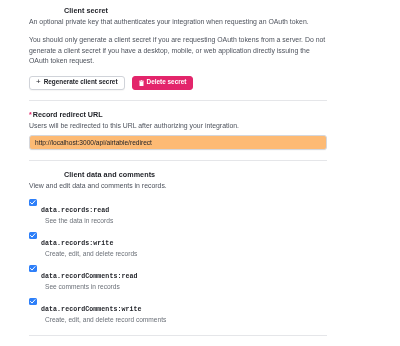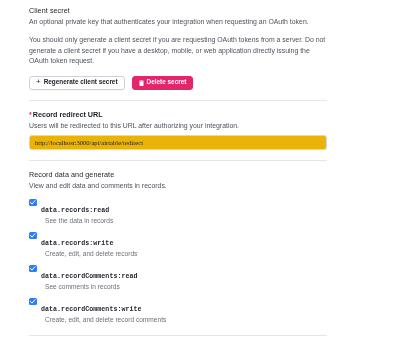--- a/index.html
+++ b/index.html
@@ -21,24 +21,25 @@
     box-sizing: border-box;
   }
   .wrap {
     margin-left: 29px;
     width: 299px;
   }
 
   
   .sec-title {
     font-size: 7.2px;
-    font-weight: normal;
+    font-weight: bold;
     line-height: 10px;
     color: #1d1f25;
     letter-spacing: 0.01em;
+    margin-left: 35px;
   }
   .sec-desc {
     font-size: 6.9px;
     line-height: 10px;
     color: #4d525c;
     margin-top: 1px;
   }
   .para {
     font-size: 6.9px;
     line-height: 10.5px;
@@ -118,22 +119,22 @@
     line-height: 10px;
     color: #4d525c;
     margin-top: 1px;
   }
   .text-input {
     width: 298px;
     height: 15px;
     box-sizing: border-box;
     border: 1px solid #d5d7dc;
     border-radius: 3px;
-    background: #eab308;
-    font-family: Liberation Serif, serif;
+    background: #fdba74;
+    font-family: Liberation Sans, sans-serif;
     font-size: 6.6px;
     color: #1d1f25;
     padding: 0 5px;
     outline: none;
     box-shadow: 0 1px 0 rgba(0,0,0,0.02);
   }
 
   
   .scope-group { margin-top: 7px; }
   .scope {
@@ -211,21 +212,21 @@
       <div class="field-label">
         <span class="req-star">*</span><span>Record redirect URL</span>
       </div>
       <div class="field-desc">Users will be redirected to this URL after authorizing your integration.</div>
       <input class="text-input" type="text" value="http://localhost:3000/api/airtable/redirect" style="">
     </div>
 
     <div class="divider"></div>
 
     <div class="section">
-      <div class="sec-title">Record data and generate</div>
+      <div class="sec-title">Client data and comments</div>
       <div class="sec-desc">View and edit data and comments in records.</div>
       <div class="scope-group">
 
         <div class="scope">
           <span class="checkbox">
             <svg width="5.5" height="5" viewBox="0 0 11 10">
                 <path d="M1 5L4 8.2L10 1.4" stroke="#ffffff" stroke-width="2" fill="none" stroke-linecap="round" stroke-linejoin="round"></path>
               </svg>
           </span>
           <span class="scope-body">

